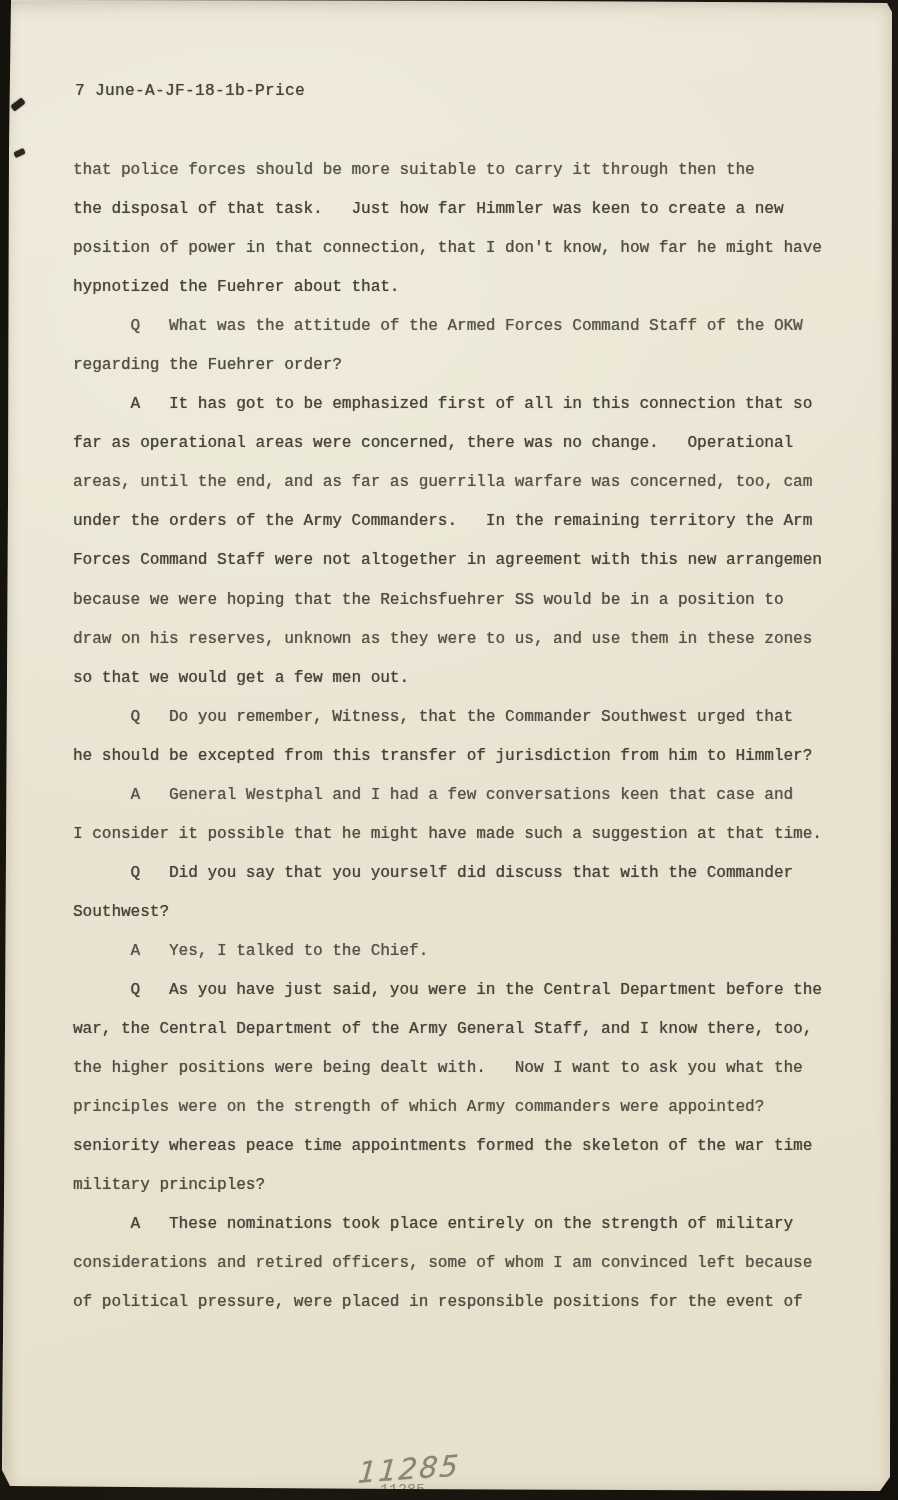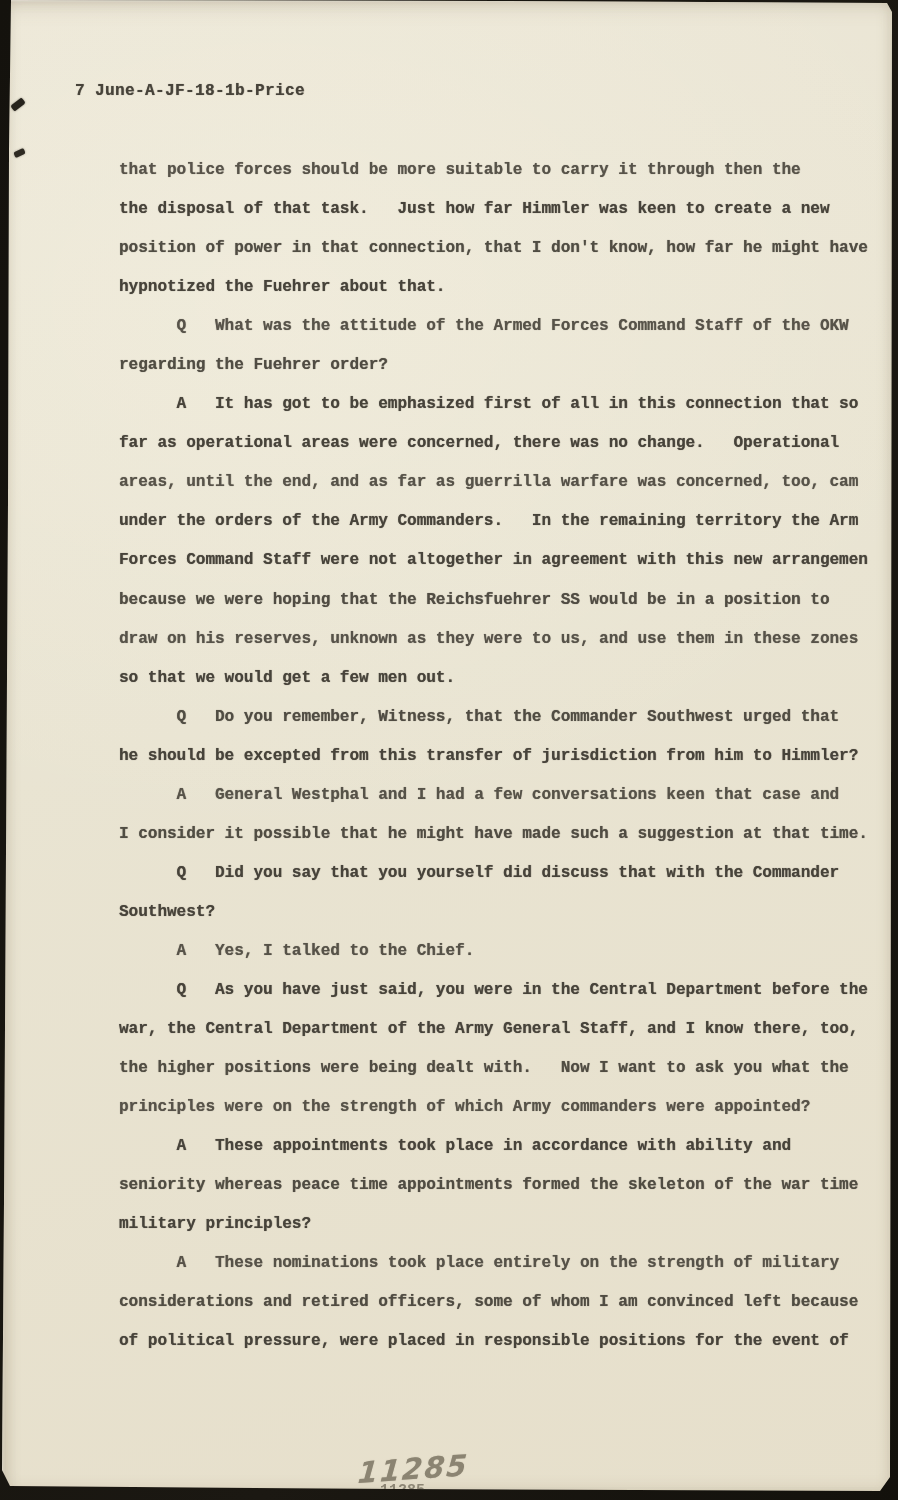--- a/index.html
+++ b/index.html
@@ -10,21 +10,20 @@
     overflow: hidden;
     background: #16140f;
     font-family: "Liberation Mono", "DejaVu Sans Mono", monospace;
   }
   .scan {
     position: relative;
     width: 898px;
     height: 1500px;
     background:
       linear-gradient(115deg, #14120d 0%, #1b1812 60%, #13110c 100%);
-    font-weight: bold;
   }
   .paper {
     position: absolute;
     inset: 0;
     background:
       radial-gradient(1200px 900px at 30% 20%, rgba(255,252,238,0.25), rgba(255,252,238,0) 60%),
       linear-gradient(165deg, #ece7d7 0%, #e9e4d2 45%, #e6dfcb 100%);
     clip-path: polygon(
       11px 0, 500px 1px, 887px 3px, 892px 12px,
       891px 800px, 890px 1477px, 880px 1491px,
@@ -64,21 +63,20 @@
     position: absolute;
     left: 73px;
     top: 151px;
     width: 790px;
   }
   .transcript .line {
     white-space: pre;
     font-size: 16px;
     line-height: 39.06px;
     height: 39.06px;
-    margin-left: 46px;
   }
   .transcript .line:nth-child(3n) { opacity: 0.94; }
   .transcript .line:nth-child(4n+1) { opacity: 0.90; }
 
   .pageno-hand {
     position: absolute;
     left: 358px;
     top: 1452px;
     font-family: "DejaVu Sans", sans-serif;
     font-style: italic;
@@ -125,21 +123,20 @@
         <div class="line">he should be excepted from this transfer of jurisdiction from him to Himmler?</div>
         <div class="line">      A   General Westphal and I had a few conversations keen that case and</div>
         <div class="line">I consider it possible that he might have made such a suggestion at that time.</div>
         <div class="line">      Q   Did you say that you yourself did discuss that with the Commander</div>
         <div class="line">Southwest?</div>
         <div class="line">      A   Yes, I talked to the Chief.</div>
         <div class="line">      Q   As you have just said, you were in the Central Department before the</div>
         <div class="line">war, the Central Department of the Army General Staff, and I know there, too,</div>
         <div class="line">the higher positions were being dealt with.   Now I want to ask you what the</div>
         <div class="line">principles were on the strength of which Army commanders were appointed?</div>
-        <div class="line">      A   These appointments took place in accordance with ability and</div>
         <div class="line">seniority whereas peace time appointments formed the skeleton of the war time</div>
         <div class="line">military principles?</div>
         <div class="line">      A   These nominations took place entirely on the strength of military</div>
         <div class="line">considerations and retired officers, some of whom I am convinced left because</div>
         <div class="line">of political pressure, were placed in responsible positions for the event of</div>
       </div>
 
     <div class="pageno-typed">11285</div>
 
     <div class="pageno-hand">11285</div>

